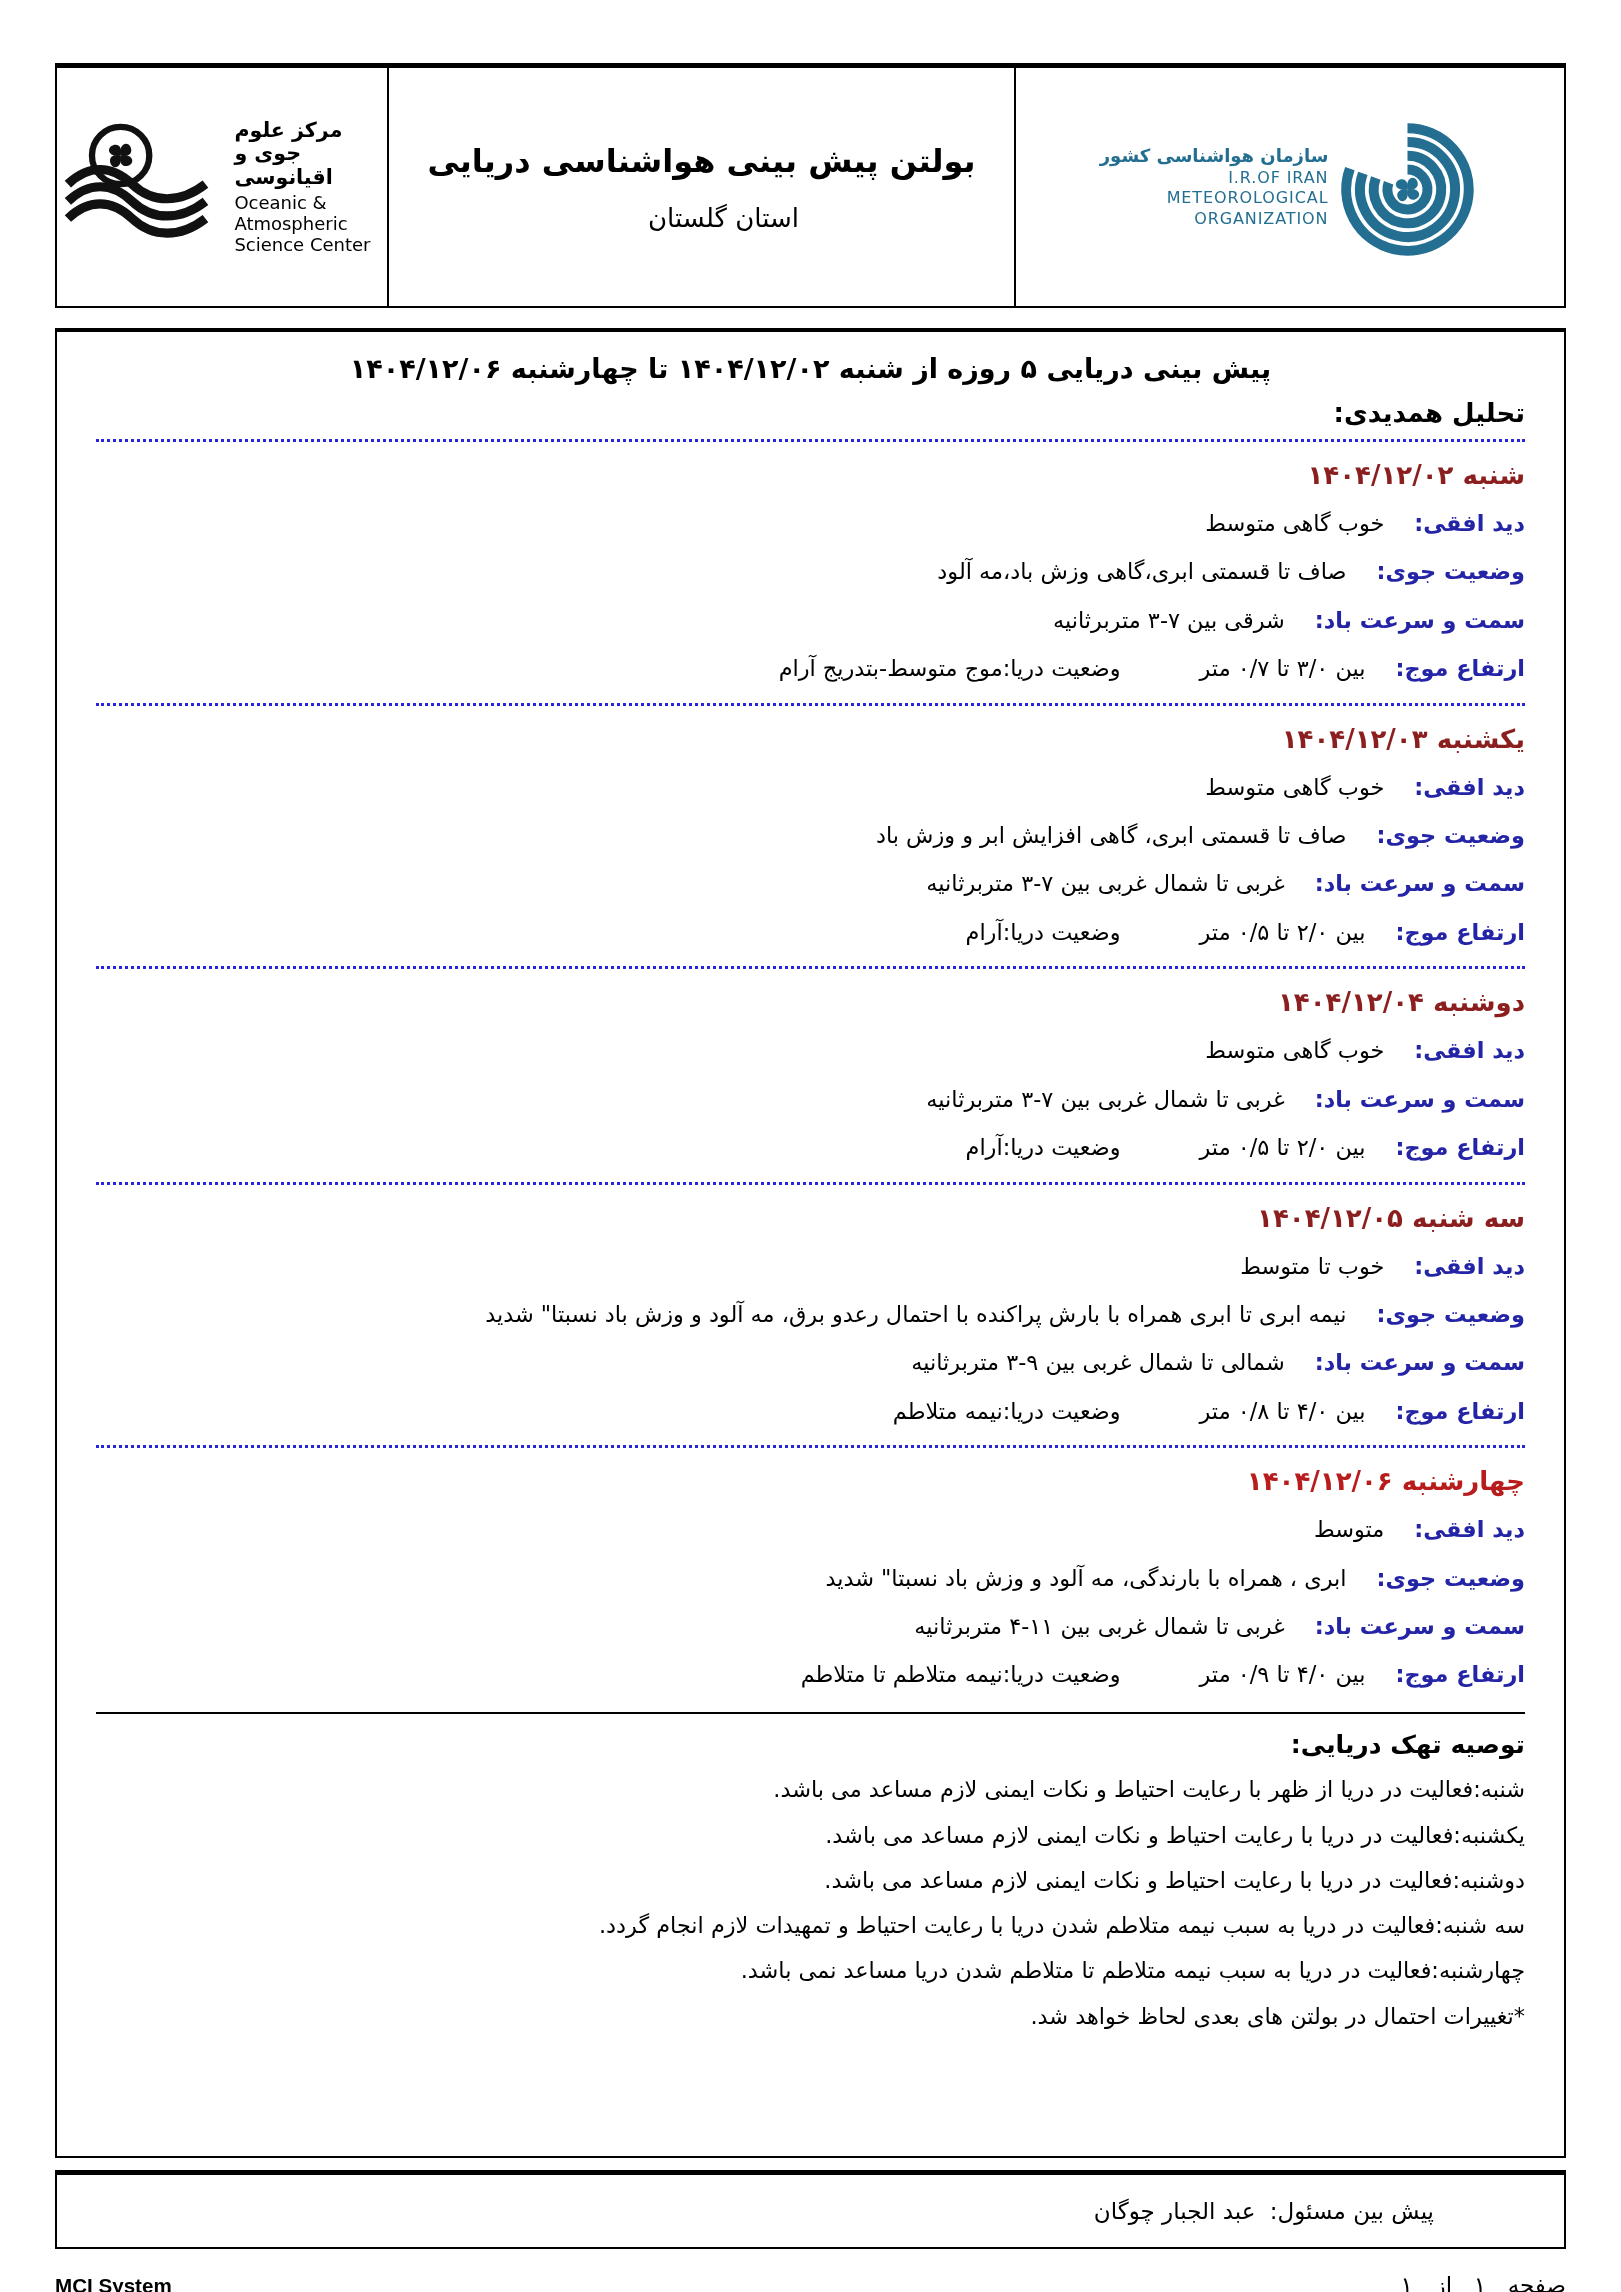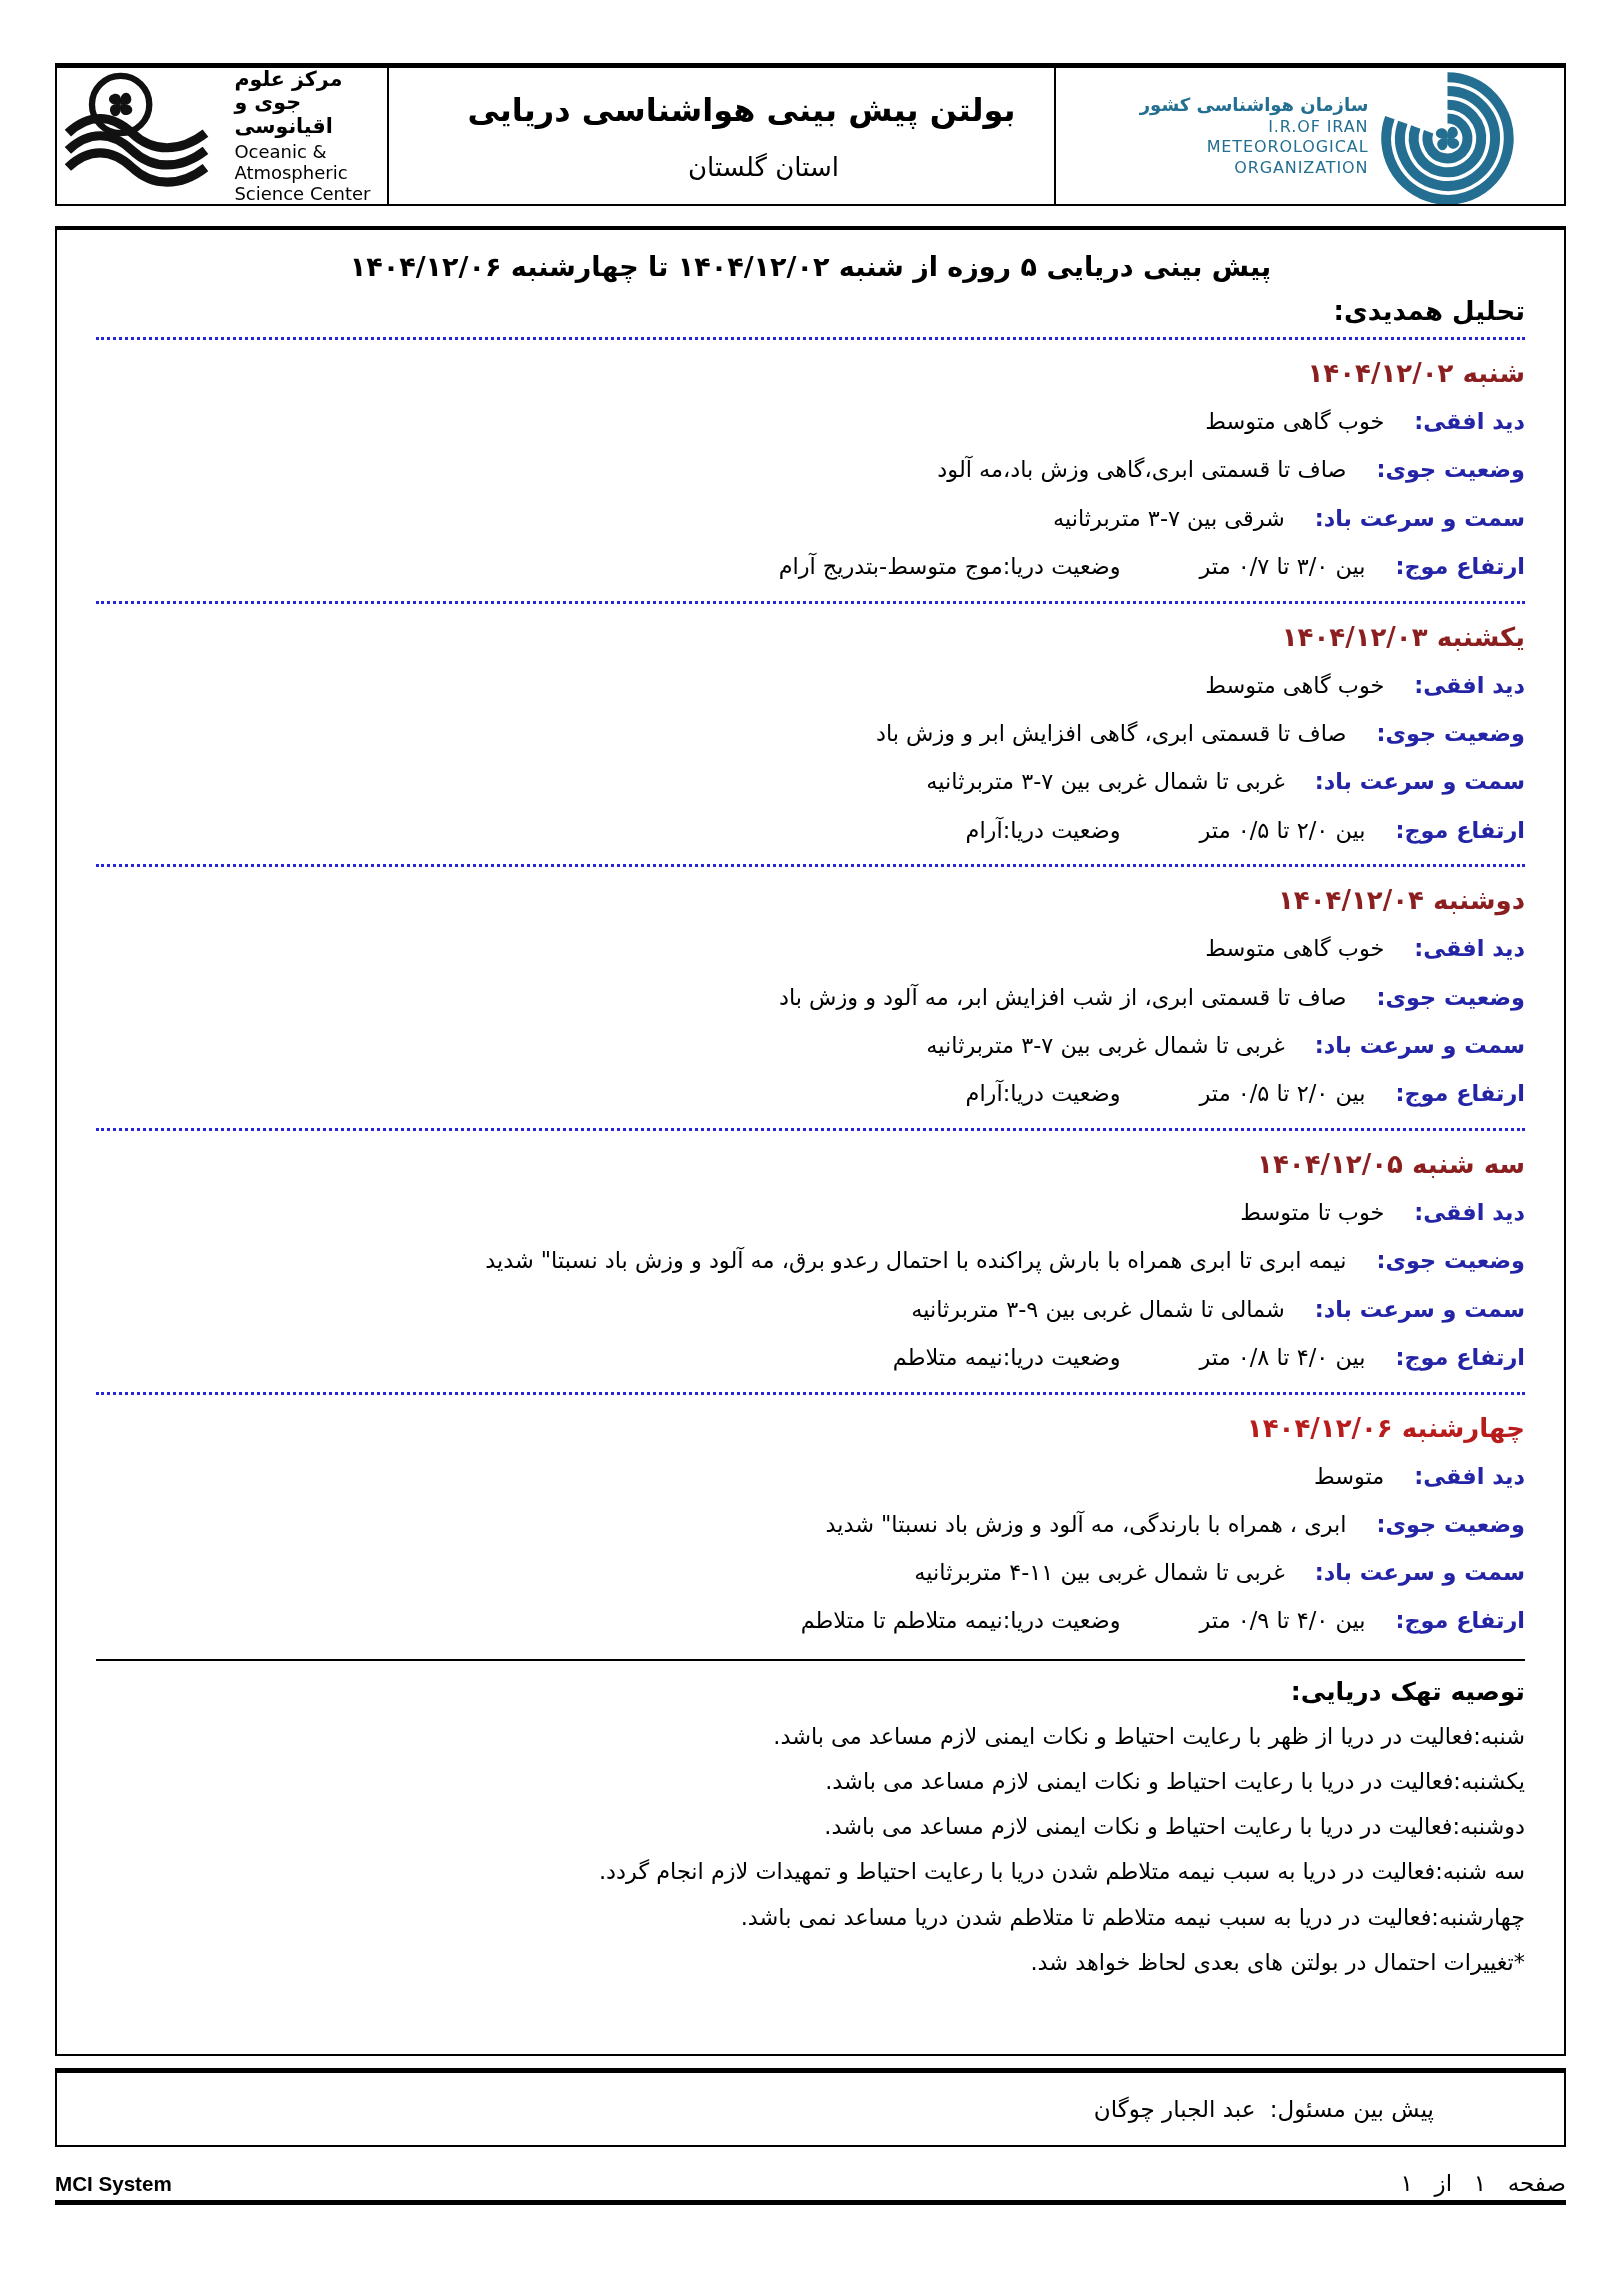--- a/index.html
+++ b/index.html
@@ -8,21 +8,21 @@
     padding:63px 55px 0;
     background:#ffffff;color:#000;
     font-family:"DejaVu Sans",sans-serif;
     direction:rtl;overflow:hidden;
   }
   
   .header-box{
     direction:ltr;
     display:grid;grid-template-columns:332px 627px 1fr;
     border:2.7px solid #000;border-top:5.4px solid #000;
-    height:143px;box-sizing:border-box;gap:40px;
+    height:245px;box-sizing:border-box;
   }
   .hcell{box-sizing:border-box;overflow:hidden;}
   .cell-left{border-right:2.7px solid #000;display:flex;align-items:center;padding:5.4px 3.6px;gap:1.8px;}
   .cell-center{border-right:2.7px solid #000;display:flex;flex-direction:column;justify-content:center;text-align:center;gap:23px;}
   .cell-right{display:flex;align-items:center;justify-content:center;gap:1.8px;padding:5.4px;}
   .ocean-svg{width:172px;height:134px;flex:0 0 auto;}
   .ocean-text{text-align:left;direction:ltr;line-height:1.15;}
   .ocean-fa{font-size:20.6px;font-weight:bold;margin-bottom:3.6px;}
   .ocean-en{font-size:18px;}
   .head-title{font-size:32px;font-weight:bold;}
@@ -155,23 +155,20 @@
     </div>
     <div class="dotted"></div>
   </div>
 
   <div class="day">
     <div class="day-date" style="color:#8B1E1E;">دوشنبه ۱۴۰۴/۱۲/۰۴</div>
     <div class="row">
       <span class="lbl" style="color:#2424A6;">دید افقی:</span><span>خوب گاهی متوسط</span>
     </div>
     <div class="row">
-      <span class="lbl" style="color:#2424A6;">وضعیت جوی:</span><span>صاف تا قسمتی ابری، از شب افزایش ابر، مه آلود و وزش باد</span>
-    </div>
-    <div class="row">
       <span class="lbl" style="color:#2424A6;">سمت و سرعت باد:</span><span>غربی تا شمال غربی بین ۷-۳ متربرثانیه</span>
     </div>
     <div class="row">
       <span class="lbl" style="color:#2424A6;">ارتفاع موج:</span><span>بین ۲/۰ تا ۰/۵ متر</span><span class="sea">وضعیت دریا:آرام</span>
     </div>
     <div class="dotted"></div>
   </div>
 
   <div class="day">
     <div class="day-date" style="color:#8B1E1E;">سه شنبه ۱۴۰۴/۱۲/۰۵</div>

